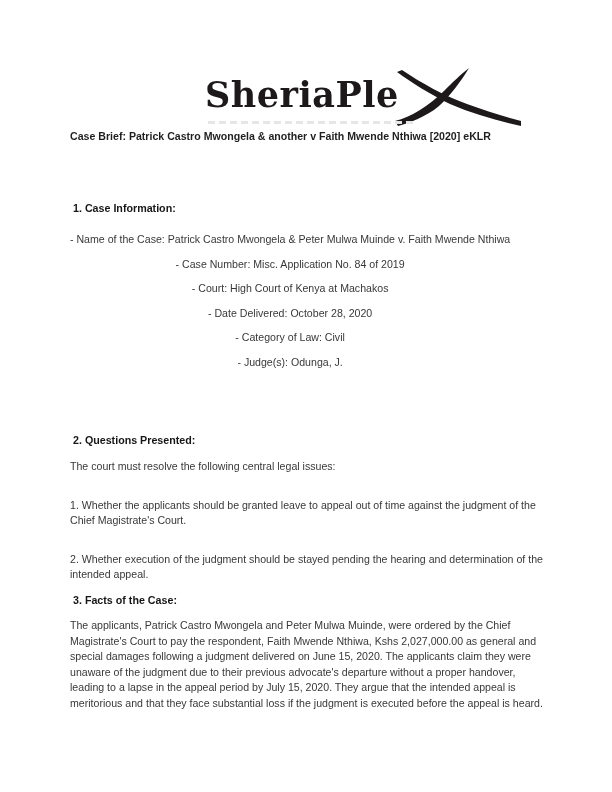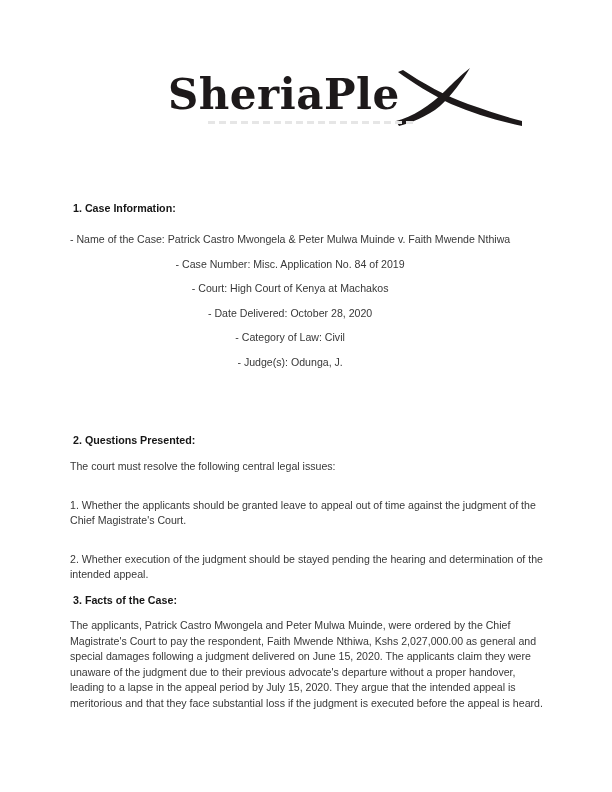--- a/index.html
+++ b/index.html
@@ -9,22 +9,22 @@
     font-family:"Liberation Sans", sans-serif;
     color:#383838;
   }
   
   .logo {
     position:absolute; top:66px; left:168px; height:52px;
     display:flex; align-items:flex-end;
   }
   .logo-text {
     font-family:"DejaVu Serif", serif;
-    font-weight:bold; font-size:42px; line-height:46px;
-    letter-spacing:0.5px; color:#1d191a; white-space:nowrap;
+    font-weight:bold; font-size:35px; line-height:46px;
+    letter-spacing:0.5px; color:#1d191a; white-space:nowrap;margin-left:37px;
   }
   .logo-x { display:block; margin-left:-4px; margin-bottom:-8px; }
   .logo-ghost {
     position:absolute; top:121px; left:208px; width:207px; height:3px;
     background:repeating-linear-gradient(90deg,#e6e6e6 0 7px, transparent 7px 11px);
   }
   
   .doc-title {
     position:absolute; top:130px; left:70px;
     font-size:10.6px; font-weight:bold; color:#1f1f1f; white-space:nowrap;
@@ -52,20 +52,21 @@
 
   <div class="logo">
     <span class="logo-text">SheriaPle</span>
     <svg class="logo-x" width="126" height="58" viewBox="0 0 126 58" aria-hidden="true">
       <path fill="#1d191a" d="M7 2 C 26 15, 50 28, 72 36 C 92 43, 110 49, 126 53 L 126 58 C 103 53, 78 46, 55 36 C 36 27, 16 14, 2 4 Z"></path>
       <path fill="#1d191a" d="M0 53 C 16 49, 34 38, 50 22 C 57 15, 66 6, 74 0 C 66 13, 56 27, 44 38 C 31 49, 14 55, 3 58 Z"></path>
     </svg>
   </div>
   <div class="logo-ghost"></div>
 
+  <div class="doc-title">Case Brief: Patrick Castro Mwongela &amp; another v Faith Mwende Nthiwa [2020] eKLR</div>
 
   <div class="sec-heading h1">1. Case Information:</div>
   <div class="info-list">
     <div class="info-item">- Name of the Case: Patrick Castro Mwongela &amp; Peter Mulwa Muinde v. Faith Mwende Nthiwa</div>
     <div class="info-item">- Case Number: Misc. Application No. 84 of 2019</div>
     <div class="info-item">- Court: High Court of Kenya at Machakos</div>
     <div class="info-item">- Date Delivered: October 28, 2020</div>
     <div class="info-item">- Category of Law: Civil</div>
     <div class="info-item">- Judge(s): Odunga, J.</div>
   </div>

